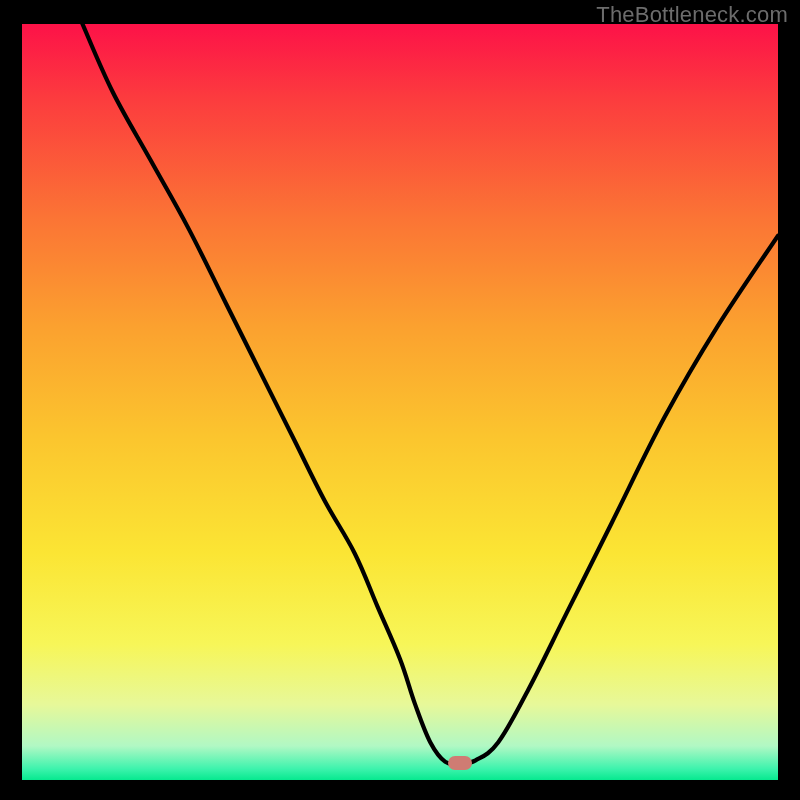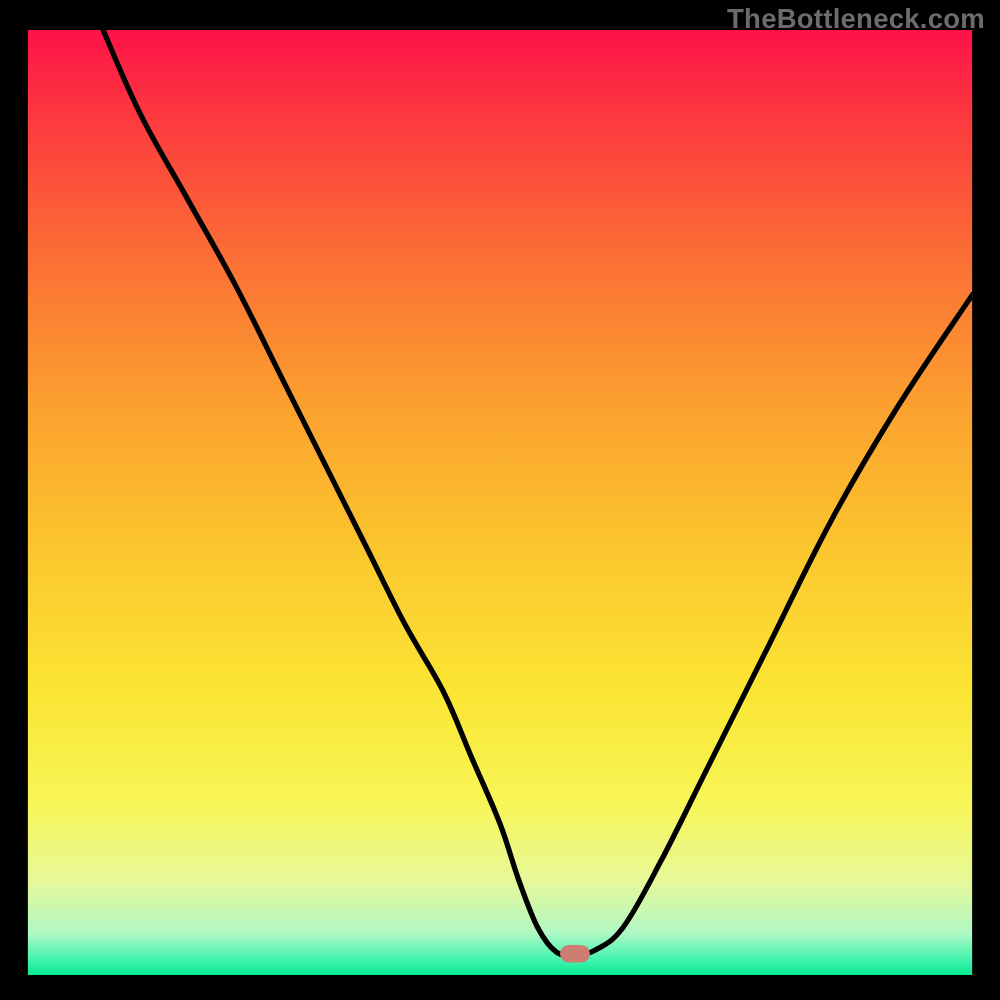--- a/index.html
+++ b/index.html
@@ -16,21 +16,21 @@
     width: 800px;
     height: 800px;
     background: #000;
   }
   .watermark {
     position: absolute;
     top: 2px;
     right: 12px;
     color: #6c6c6c;
     font-size: 22px;
-    font-weight: 700;
+    font-weight: 400;
     letter-spacing: 0.2px;
     z-index: 5;
   }
   .plot-area {
     position: absolute;
     left: 22px;
     top: 24px;
     width: 756px;   
     height: 756px;  
     overflow: hidden;

